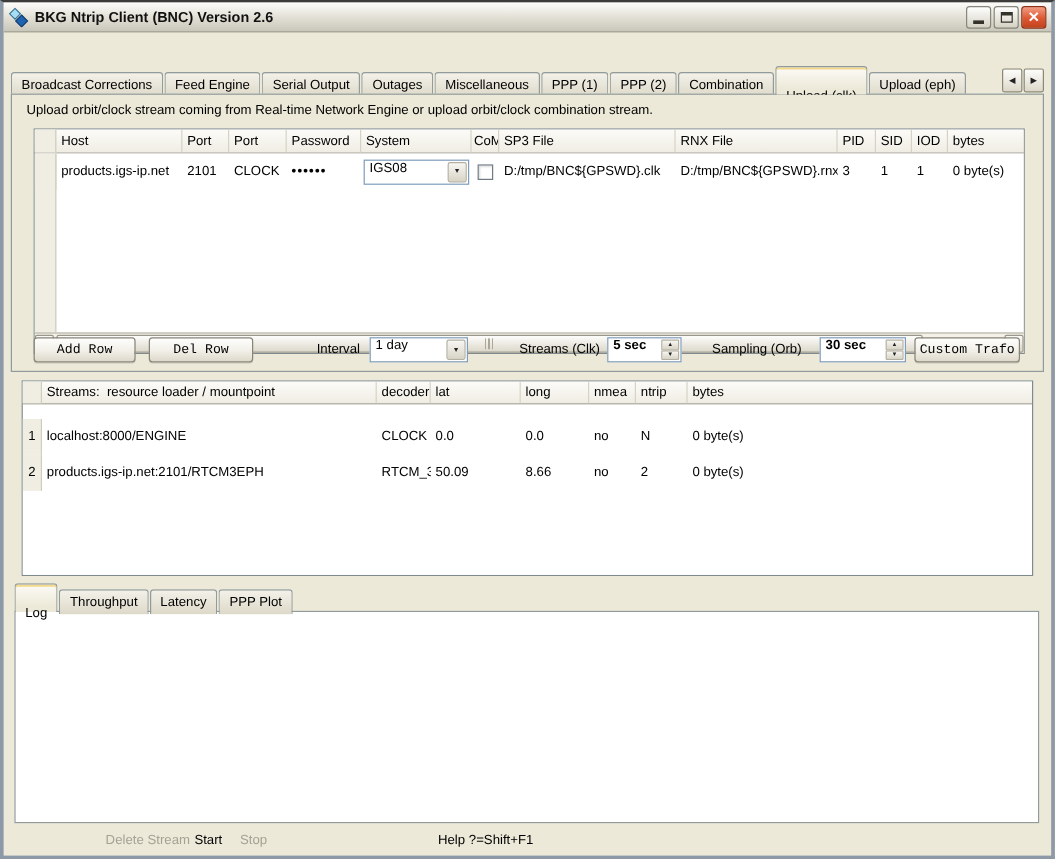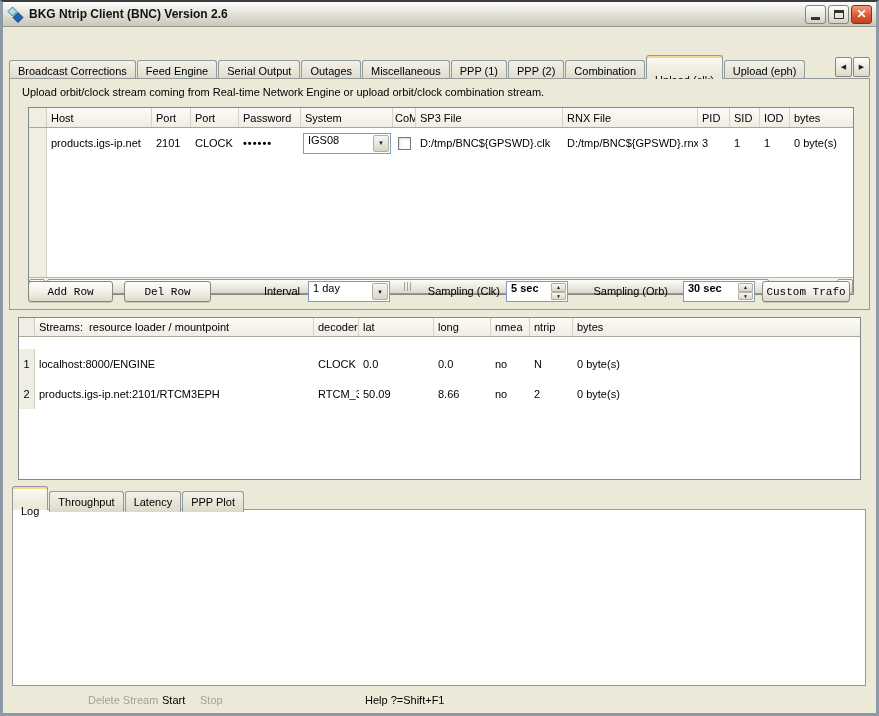--- a/index.html
+++ b/index.html
@@ -236,21 +236,21 @@
     <div class="xp-btn" style="left:114px; top:202px; width:87px;">Del Row</div>
 
     <span class="ctl-label" style="left:228px; top:206px; width:62px;">Interval</span>
     <span class="combo" style="position:absolute; left:298px; top:202px; width:82px;">
       <span class="value">1 day</span>
       <span class="drop">
           <span>▼</span>
         </span>
     </span>
 
-    <span class="ctl-label" style="left:408px; top:206px; width:82px;">Sampling (Clk)</span>
+    <span class="ctl-label" style="left:408px; top:206px; width:82px;">Streams (Clk)</span>
     <span class="spin" style="position:absolute; left:496px; top:202px; width:62px;">
       <span class="value">5 sec</span>
       <span class="btns">
         <span class="sbt">
             <span>▲</span>
           </span>
         <span class="sbt">
             <span>▼</span>
           </span>
       </span>

